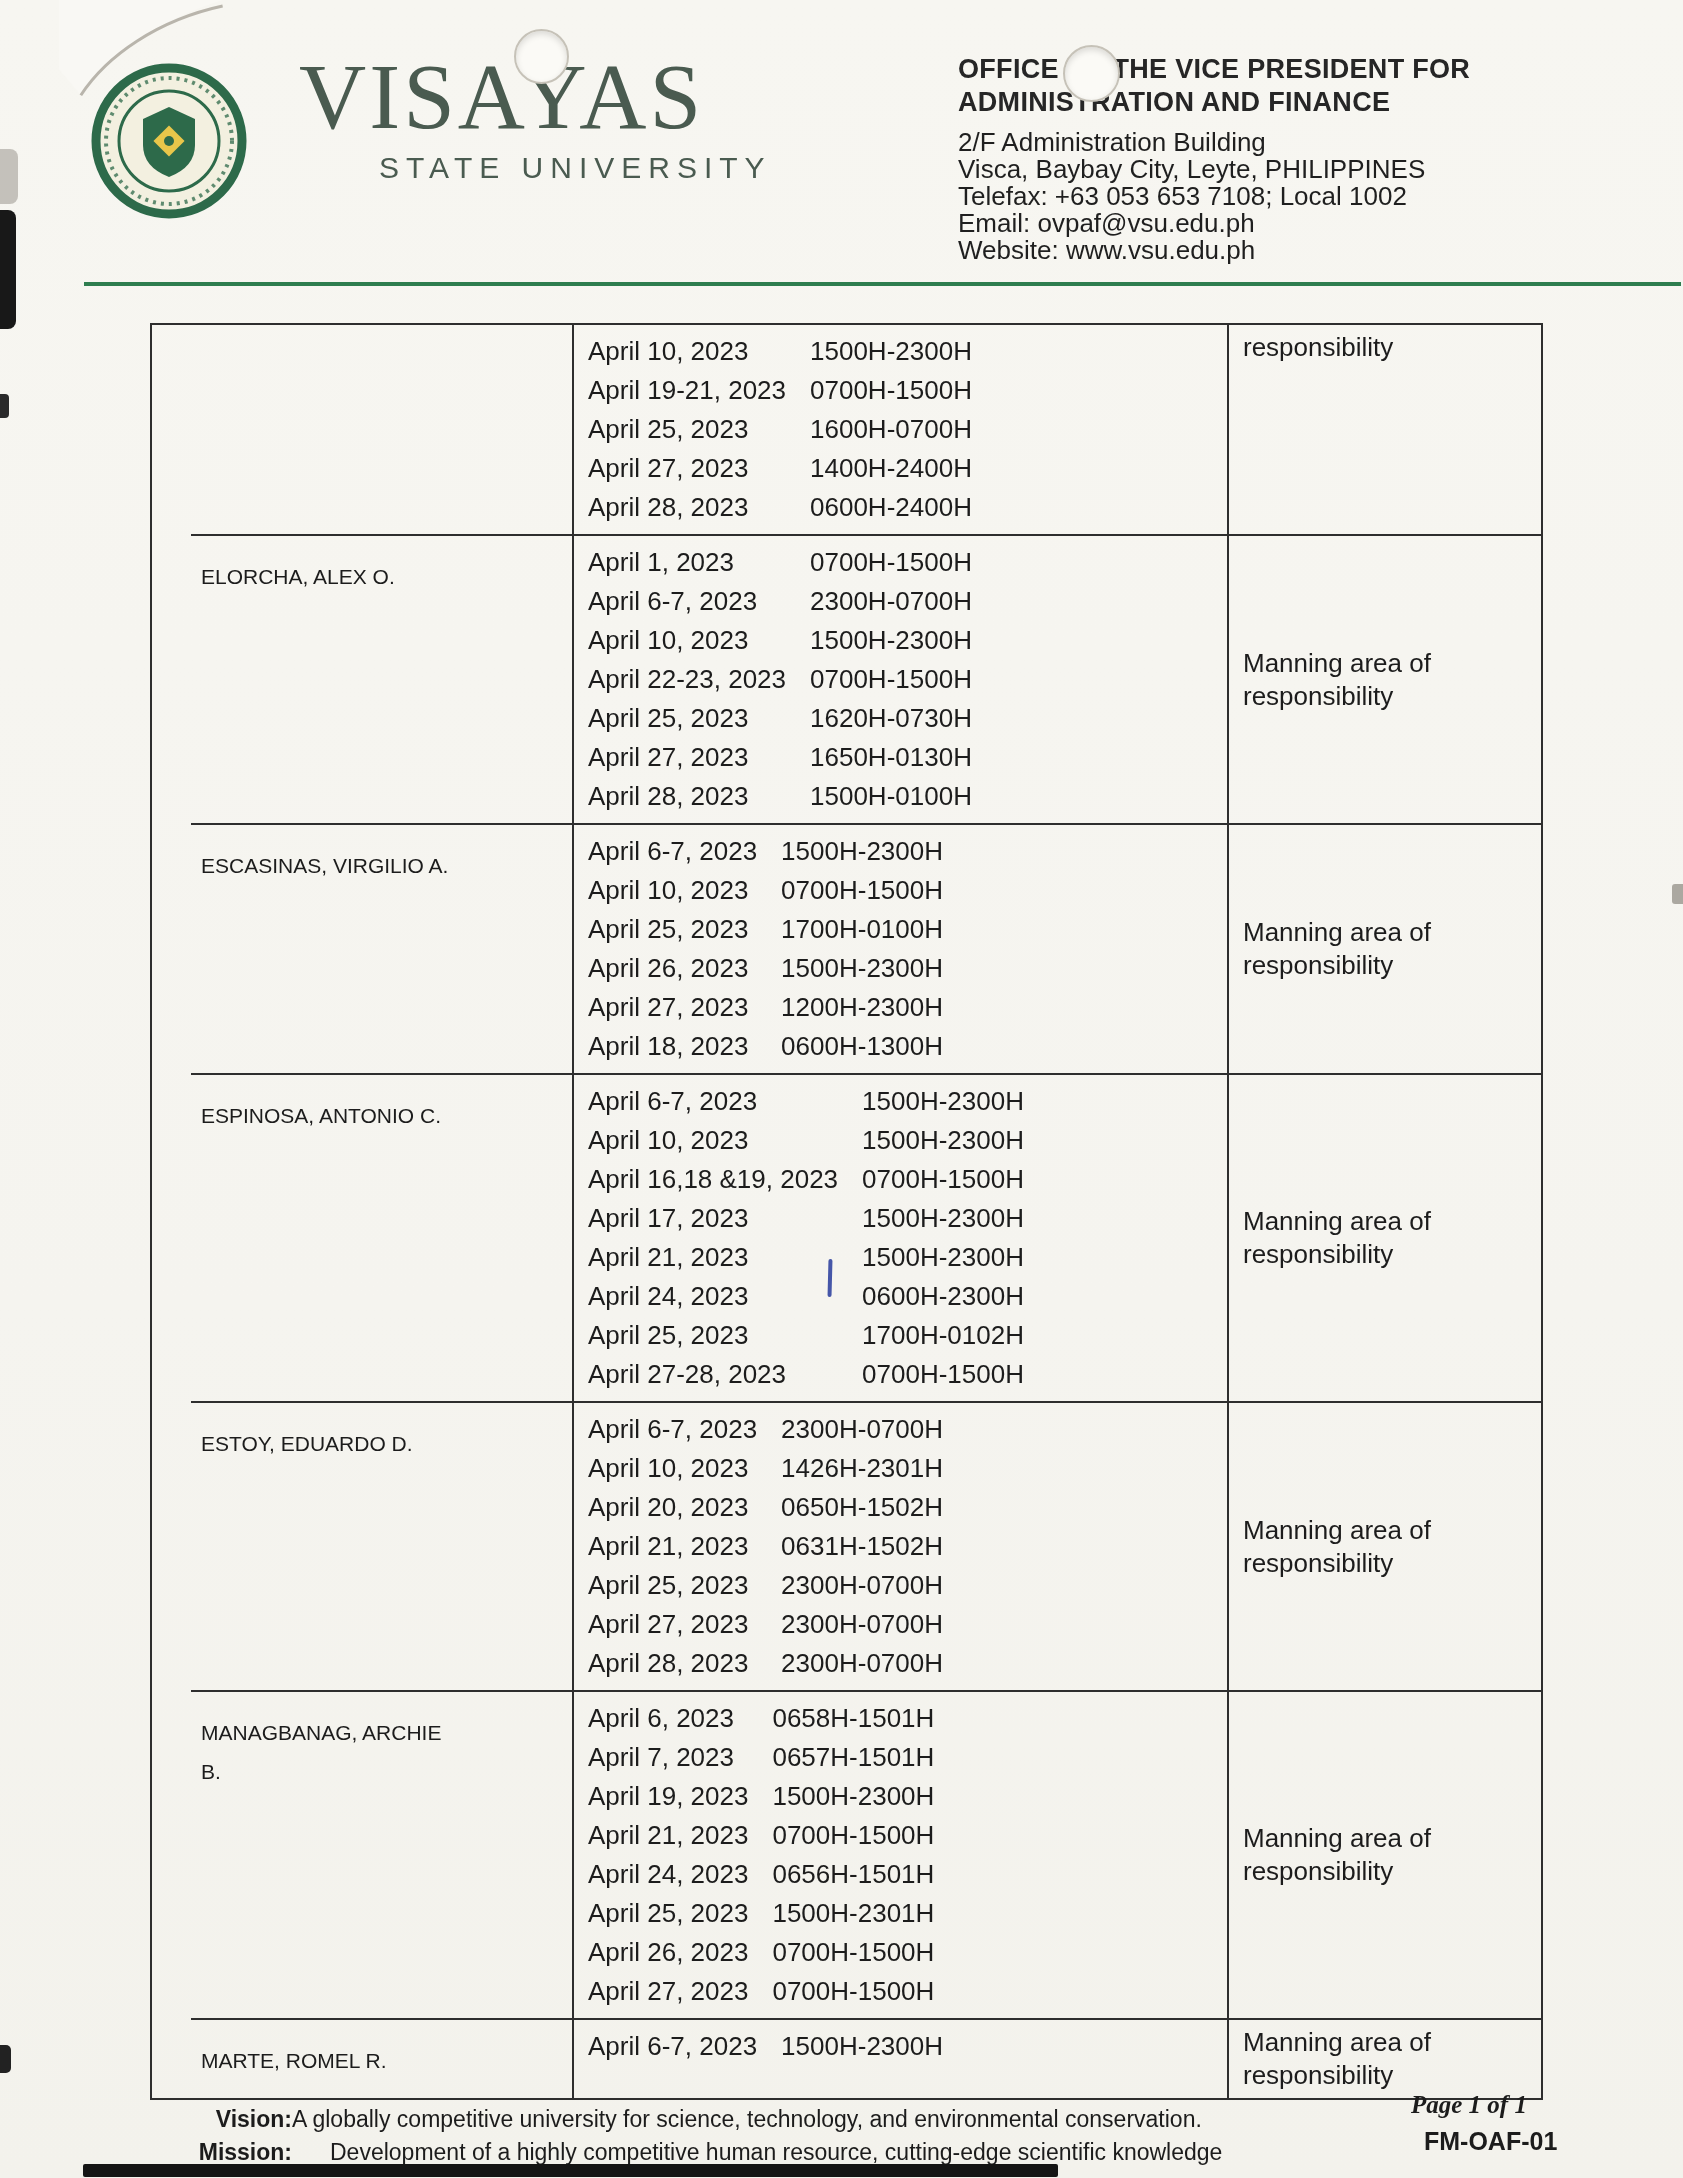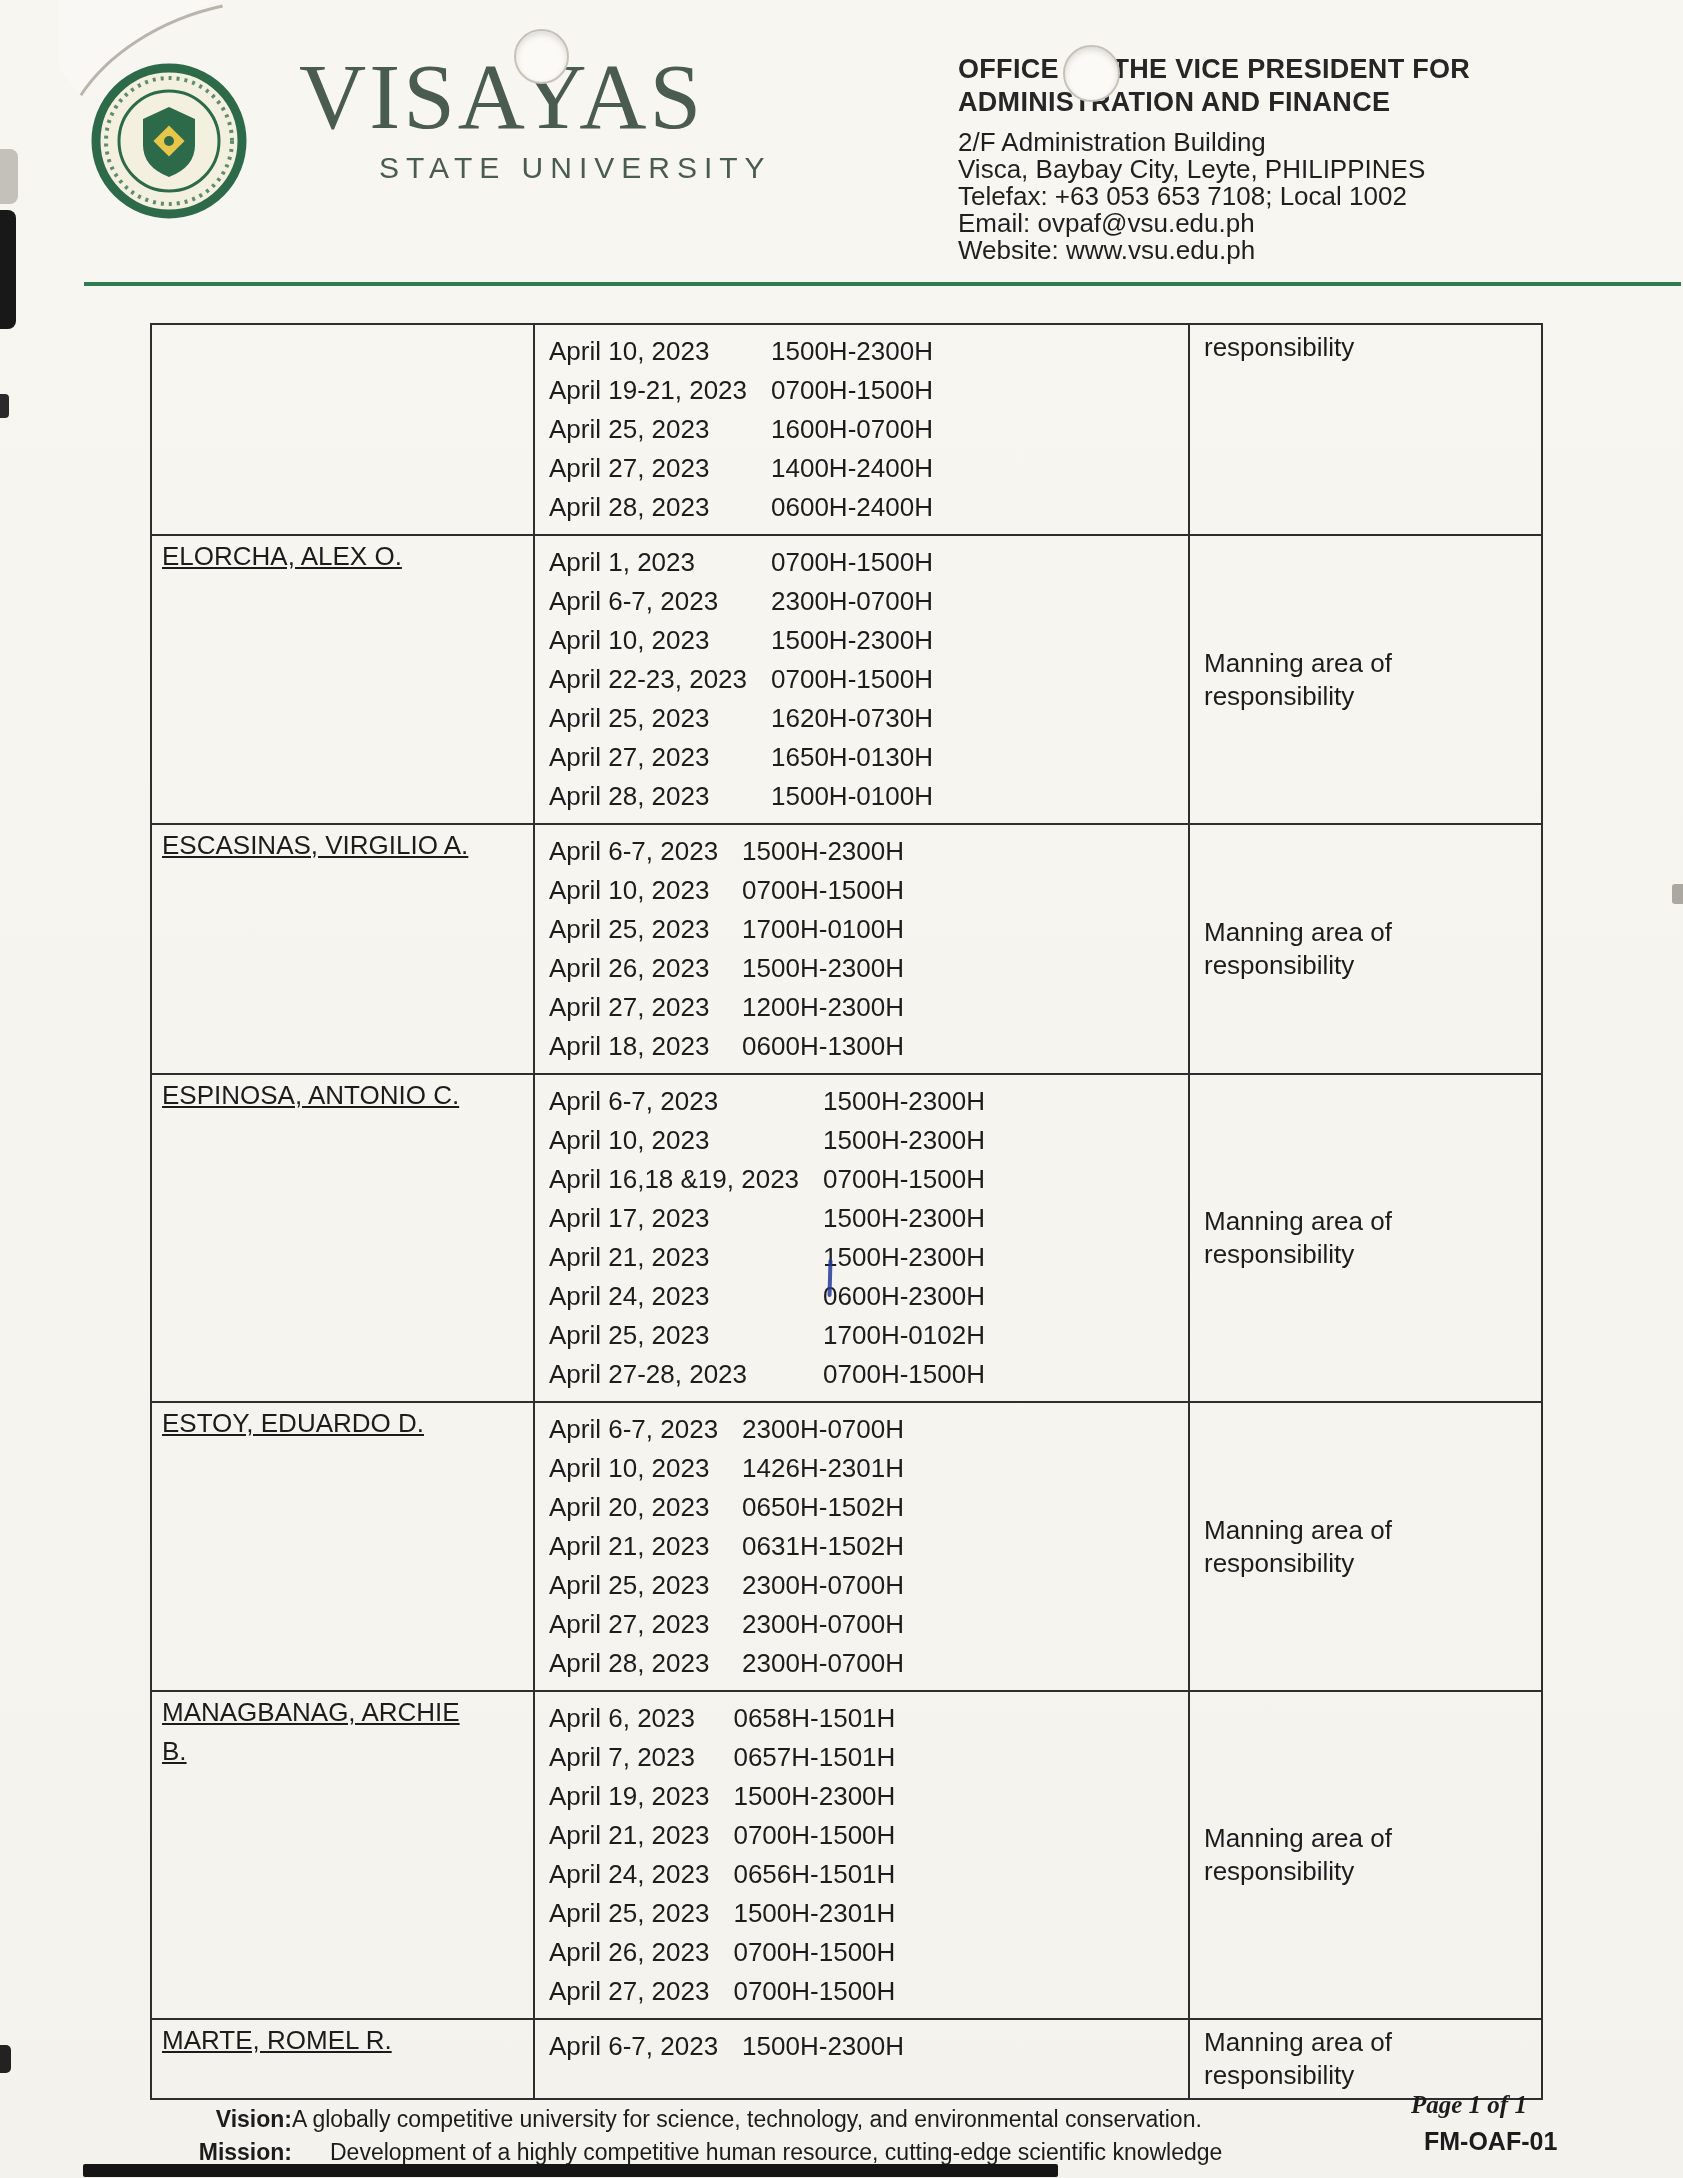--- a/index.html
+++ b/index.html
@@ -51,27 +51,27 @@
   .scanner-strip { position:absolute; left:83px; top:2164px; width:975px; height:13px; background:#151515; border-radius:2px; }
   .pen-mark { position:absolute; left:828px; top:1259px; width:4px; height:38px;
               background:#26399b; opacity:.85; transform:rotate(1.5deg); z-index:3; border-radius:2px; }
 
   
   .sched-table {
     position:absolute; left:150px; top:323px; width:1393px;
     border:2px solid #2e2e2e;
     background:transparent;
   }
-  .t-row { display:grid; grid-template-columns:383px 653px 1fr; }
+  .t-row { display:grid; grid-template-columns:383px 653px 1fr;margin-left:39px; }
   .t-row + .t-row { border-top:2px solid #2e2e2e; }
   .cell { min-height:10px; }
   .name-cell {
     border-right:2px solid #2e2e2e;
-    padding:1px 12px 0 10px;
-    font-size:26px; line-height:39px;text-decoration:underline;
+    padding:21px 12px 0 10px;
+    font-size:21px; line-height:39px;
   }
   .sched-cell { padding:7px 0 7px 14px; }
   .sched-grid {
     display:grid;
     grid-template-columns:max-content max-content;
     column-gap:24px;
   }
   .sched-date, .sched-time { font-size:26px; line-height:39px; white-space:nowrap; }
   .remark-cell {
     border-left:2px solid #2e2e2e;

